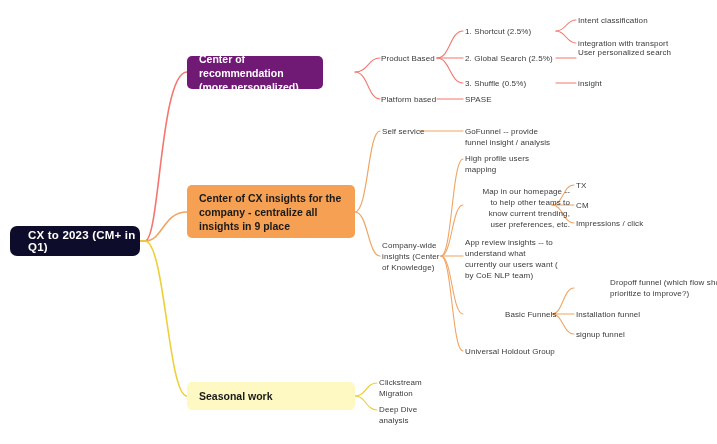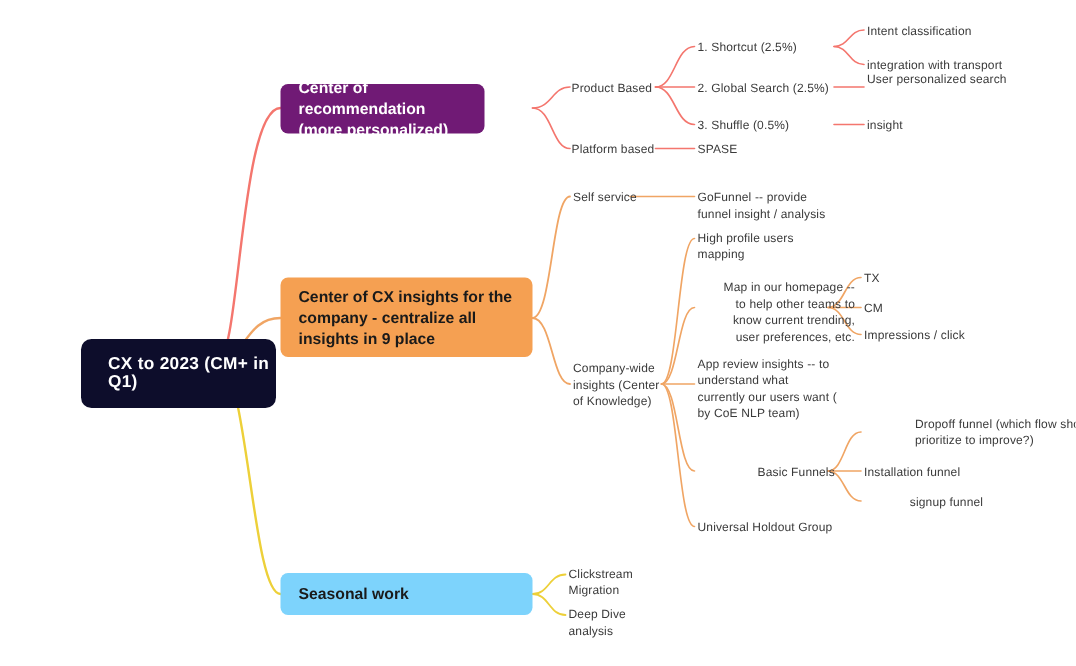--- a/index.html
+++ b/index.html
@@ -84,33 +84,33 @@
 
       <path d="M552,314 C563,314 563,288 574,288" stroke="#f0a564" stroke-width="1.1"></path>
       <path d="M552,314 L574,314" stroke="#f0a564" stroke-width="1.1"></path>
       <path d="M552,314 C563,314 563,334 574,334" stroke="#f0a564" stroke-width="1.1"></path>
 
       <path d="M355,396 C366,396 366,383 377,383" stroke="#edd039" stroke-width="1.2"></path>
       <path d="M355,396 C366,396 366,410 377,410" stroke="#edd039" stroke-width="1.2"></path>
     </g>
   </svg>
 
-  <div class="node root-node" style="left:10px;top:226px;width:130px;height:46px;margin-left:44px;">
+  <div class="node root-node" style="left:10px;top:226px;width:130px;height:30px;">
     <span>CX to 2023 (CM+ in Q1)</span>
   </div>
 
   <div class="node branch-node" style="left:187px;top:56px;width:136px;height:33px;background:#701a75;">
     <span>Center of recommendation (more personalized)</span>
   </div>
 
   <div class="node branch-node dark-text" style="left:187px;top:185px;width:168px;height:53px;background:#f5a052;">
     <span>Center of CX insights for the company - centralize all insights in 9 place</span>
   </div>
 
-  <div class="node branch-node dark-text" style="left:187px;top:382px;width:168px;height:28px;background:#7dd3fc;">
+  <div class="node branch-node dark-text" style="left:187px;top:382px;width:168px;height:28px;background:#fef9c3;">
     <span>Seasonal work</span>
   </div>
 
   <div class="node leaf" style="left:381px;top:53px;width:70px;">Product Based</div>
   <div class="node leaf" style="left:381px;top:94px;width:70px;">Platform based</div>
 
   <div class="node leaf" style="left:465px;top:26px;width:95px;">1. Shortcut (2.5%)</div>
   <div class="node leaf" style="left:465px;top:53px;width:95px;">2. Global Search (2.5%)</div>
   <div class="node leaf" style="left:465px;top:78px;width:95px;">3. Shuffle (0.5%)</div>
   <div class="node leaf" style="left:465px;top:94px;width:95px;">SPASE</div>
@@ -139,20 +139,20 @@
 by CoE NLP team)</div>
   <div class="node leaf" style="left:465px;top:309px;width:100px;margin-left:40px;">Basic Funnels</div>
   <div class="node leaf" style="left:465px;top:346px;width:110px;">Universal Holdout Group</div>
 
   <div class="node leaf" style="left:576px;top:180px;width:60px;">TX</div>
   <div class="node leaf" style="left:576px;top:200px;width:60px;">CM</div>
   <div class="node leaf" style="left:576px;top:218px;width:100px;">Impressions / click</div>
   <div class="node leaf" style="left:610px;top:277px;width:140px;">Dropoff funnel (which flow should we
 prioritize to improve?)</div>
   <div class="node leaf" style="left:576px;top:309px;width:110px;">Installation funnel</div>
-  <div class="node leaf" style="left:576px;top:329px;width:110px;text-align:center;">signup funnel</div>
+  <div class="node leaf" style="left:576px;top:329px;width:110px;">signup funnel</div>
 
   <div class="node leaf" style="left:379px;top:377px;width:75px;">Clickstream
 Migration</div>
   <div class="node leaf" style="left:379px;top:404px;width:75px;">Deep Dive
 analysis</div>
 
 </div>
 
 </body></html>

